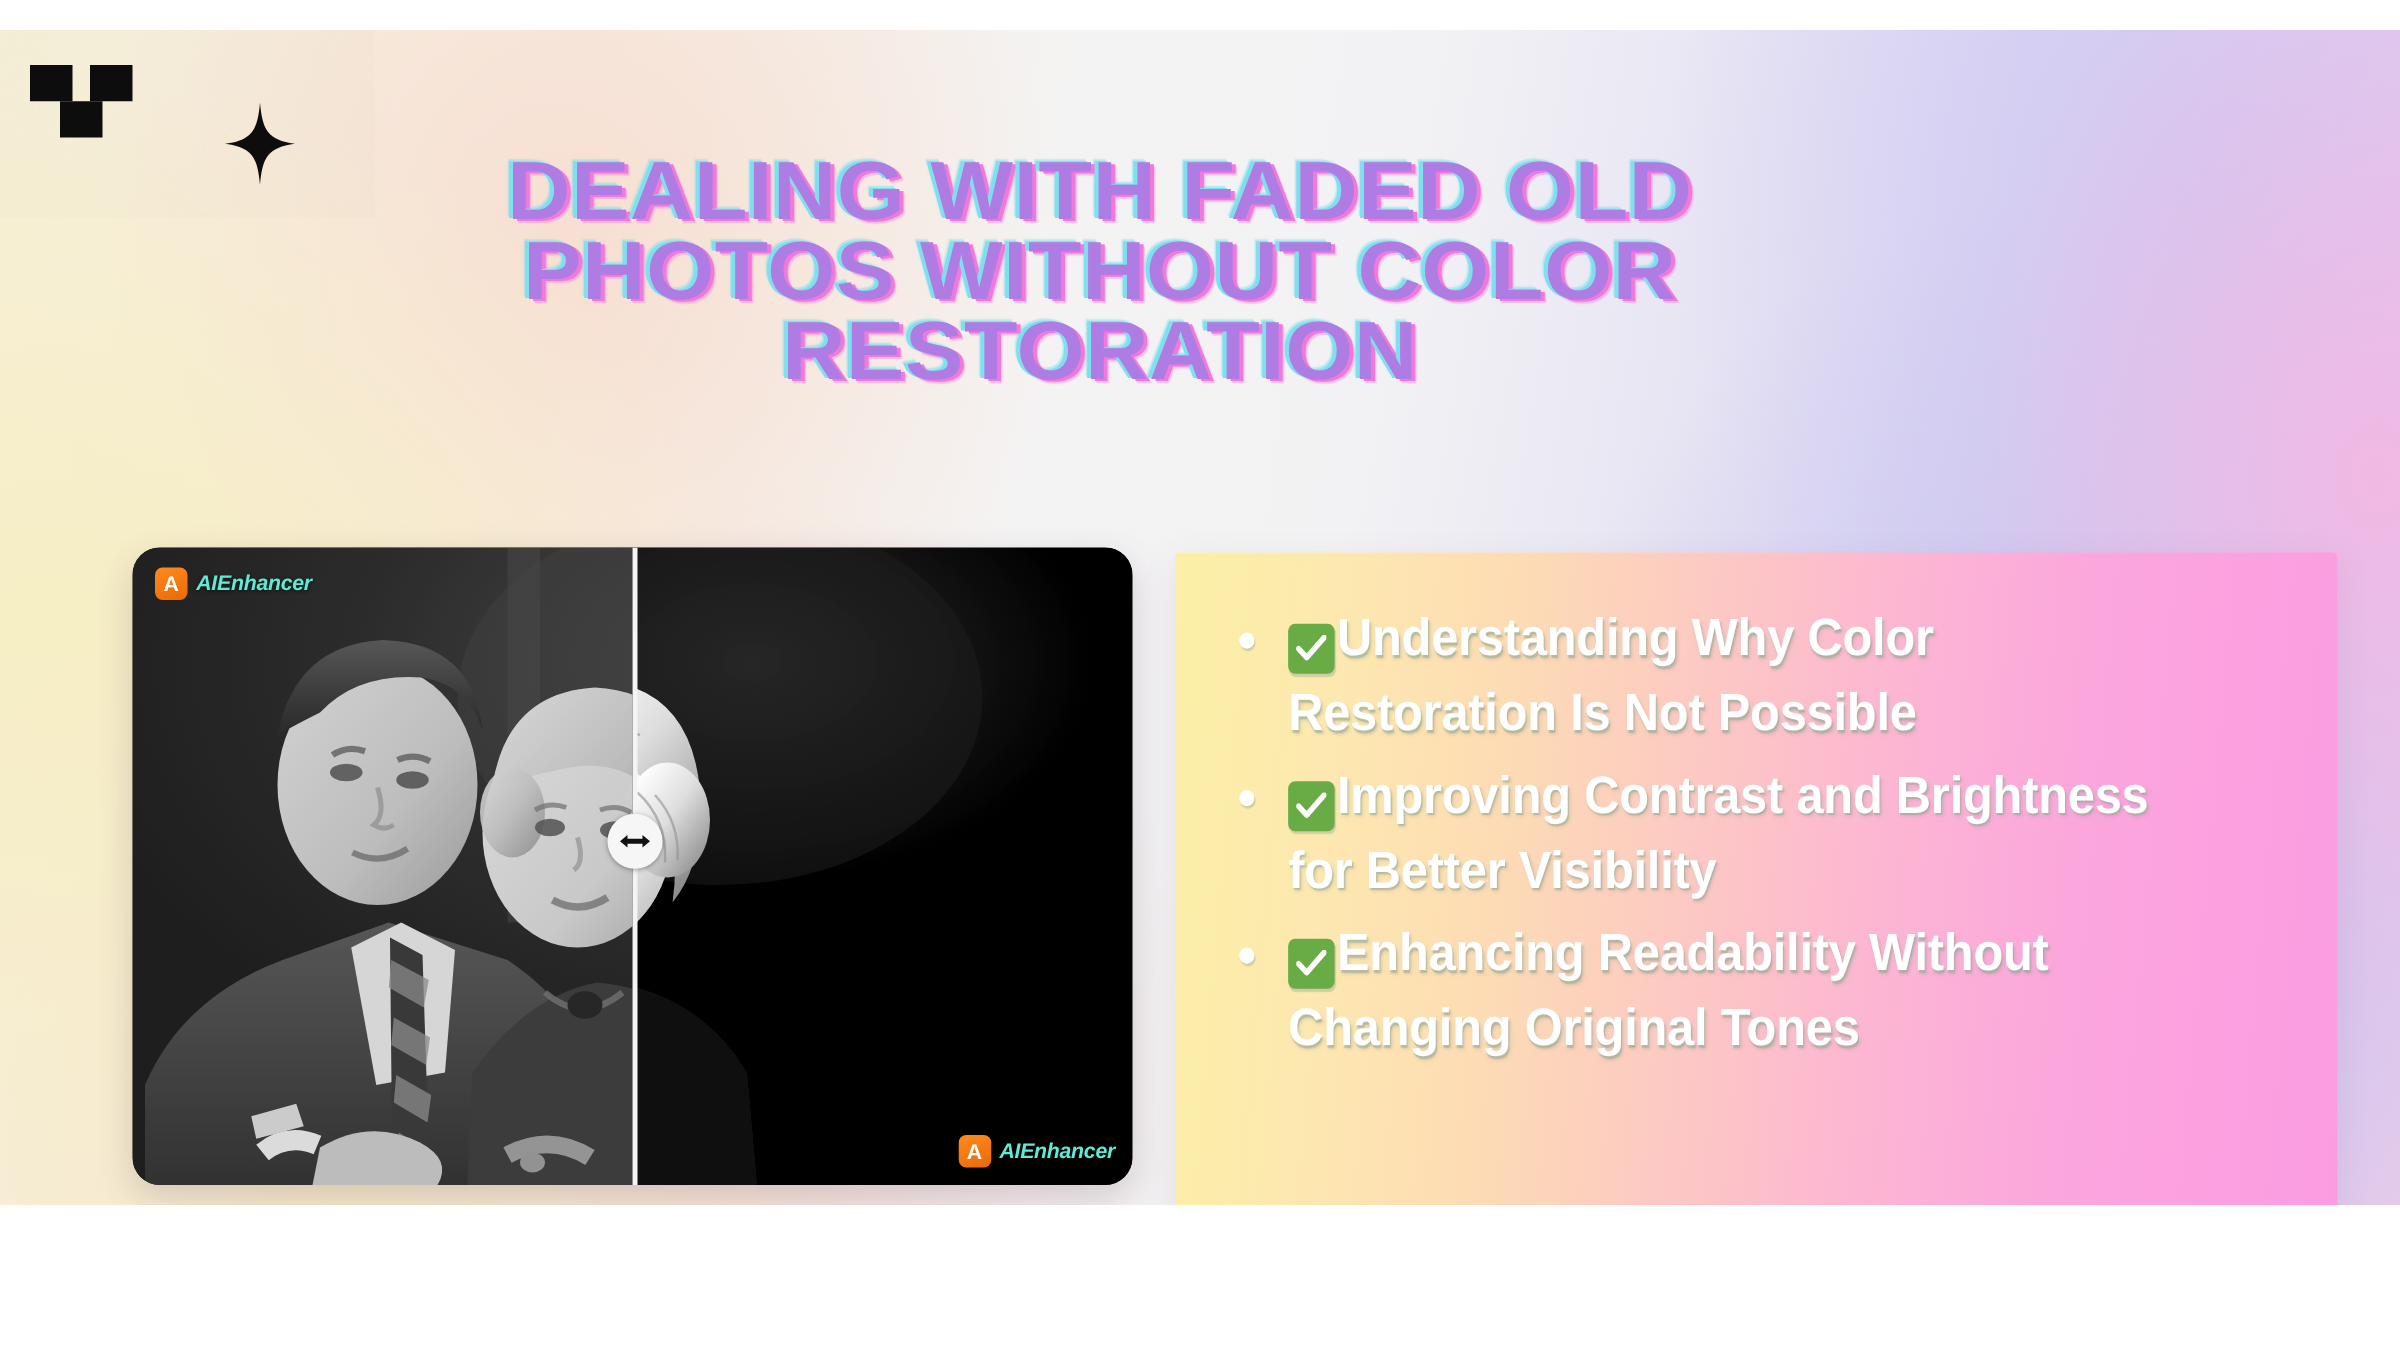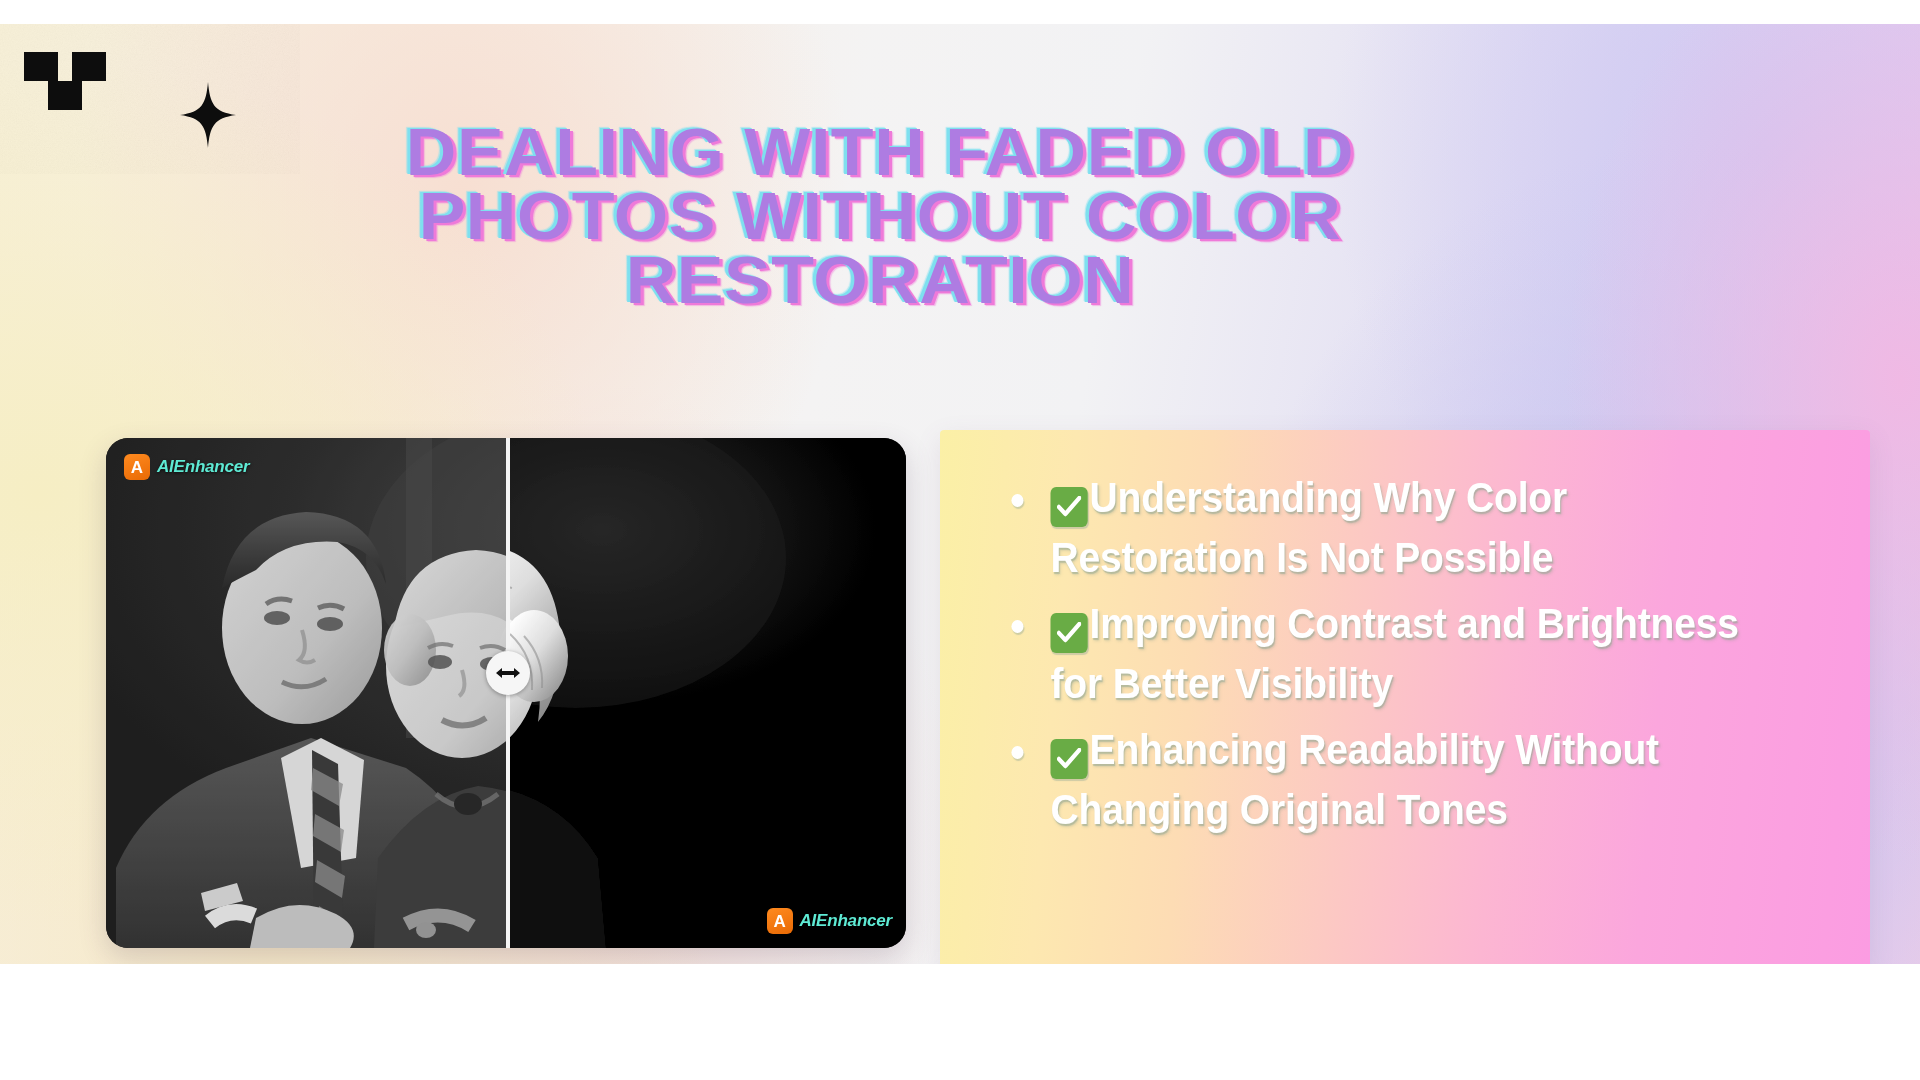--- a/index.html
+++ b/index.html
@@ -104,31 +104,31 @@
   .wm-text {
     color:#5eead4; font-weight:700; font-size:17px;
     font-family:"Liberation Sans", sans-serif;
     font-style:italic; letter-spacing:-.2px;
     text-shadow:0 1px 3px rgba(0,0,0,.7);
   }
 
   
   #bullet-panel {
     position:absolute; z-index:4;
-    left:940px; top:406px; width:930px; height:540px;
+    left:940px; top:418px; width:930px; height:540px;
     border-radius:4px;
     background:linear-gradient(95deg,
        #fbf0a6 0%,
        #fde8b0 14%,
        #fddcb4 28%,
        #fcc9c3 44%,
        #fcb6d2 60%,
        #fba6dd 76%,
        #fb9ce2 100%);
-    padding:38px 44px 30px 64px;
+    padding:38px 44px 30px 44px;
     box-shadow:0 8px 26px rgba(120,90,130,.12);
   }
   #bullet-list { list-style:none; }
   .bullet-item {
     position:relative;
     padding-left:50px;
     margin-bottom:6px;
     color:#fff;
     font-family:"Liberation Sans", sans-serif;
     font-weight:700;

